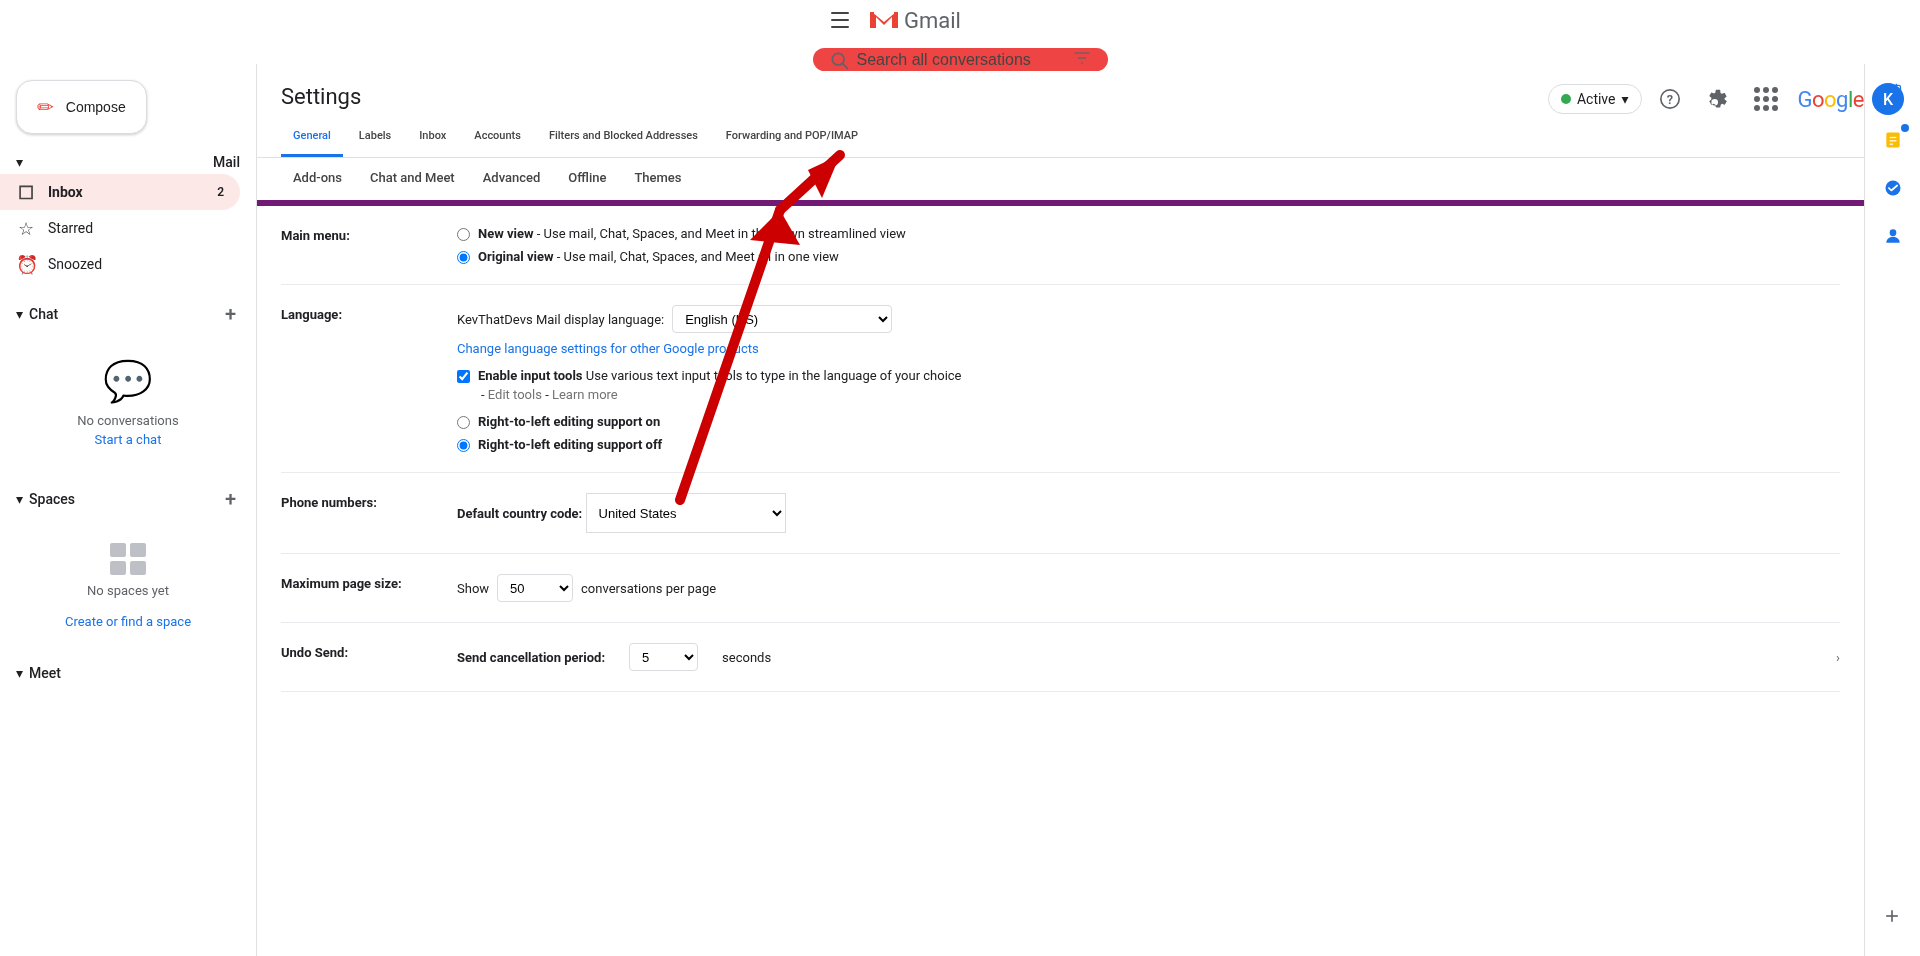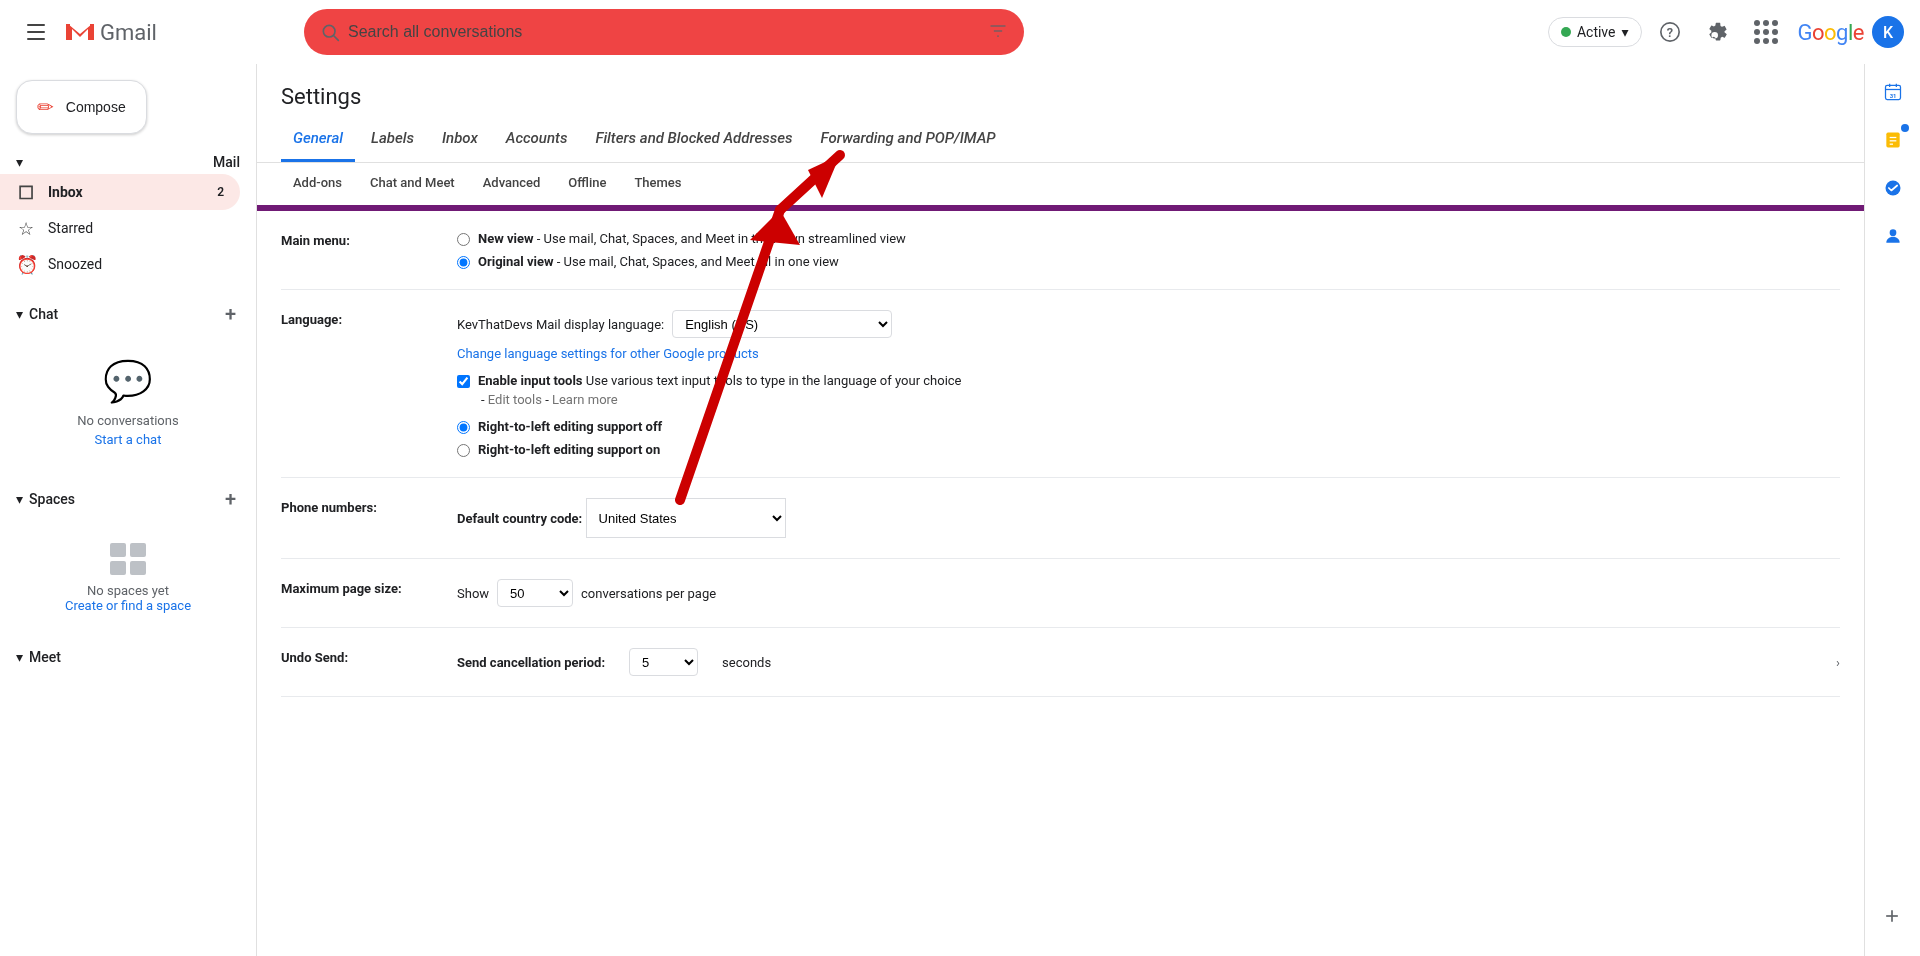--- a/index.html
+++ b/index.html
@@ -5,21 +5,21 @@
     * { box-sizing: border-box; margin: 0; padding: 0; }
     body { font-family: 'Google Sans', Roboto, Arial, sans-serif; font-size: 14px; background: #fff; color: #202124; overflow: hidden; }
 
     
     .app-container { display: flex; height: 956px; width: 1920px; overflow: hidden; }
 
     
     .topbar {
       position: fixed; top: 0; left: 0; right: 0; height: 64px;
       display: flex; align-items: center; padding: 0 16px;
-      background: #fff; z-index: 100; gap: 8px;
+      background: #fff; z-index: 100; gap: 8px; flex-direction: column;
     }
     .topbar-left { display: flex; align-items: center; gap: 8px; min-width: 280px; }
     .hamburger-icon { width: 40px; height: 40px; display: flex; align-items: center; justify-content: center; border-radius: 50%; cursor: pointer; }
     .hamburger-icon span { display: flex; flex-direction: column; gap: 5px; }
     .hamburger-icon span i { display: block; width: 18px; height: 2px; background: #444; border-radius: 1px; }
     .gmail-logo { display: flex; align-items: center; gap: 4px; }
     .gmail-title { font-size: 22px; color: #5f6368; font-weight: 400; }
 
     
     .search-container {
@@ -115,21 +115,21 @@
       display: flex; flex-direction: column; align-items: center;
       padding: 20px 0;
     }
     .spaces-grid-icon {
       display: grid; grid-template-columns: 1fr 1fr; gap: 4px;
       margin-bottom: 8px;
     }
     .spaces-grid-icon span {
       width: 16px; height: 14px; background: #bdc1c6; border-radius: 2px; display: block;
     }
-    .spaces-empty-text { font-size: 13px; color: #5f6368; margin-bottom: 0; }
+    .spaces-empty-text { font-size: 13px; color: #5f6368; margin-bottom: 16px; }
     .spaces-link { font-size: 13px; color: #1a73e8; cursor: pointer; }
 
     .meet-section { padding: 4px 16px; }
     .meet-header {
       display: flex; align-items: center; justify-content: space-between;
       font-size: 14px; font-weight: 500; color: #202124;
       cursor: pointer; padding: 8px 0;
     }
 
     
@@ -139,25 +139,24 @@
     }
 
     .settings-header { padding: 20px 24px 8px; font-size: 22px; font-weight: 400; color: #202124; }
 
     
     .settings-tabs {
       display: flex; padding: 0 24px;
       border-bottom: 1px solid #e0e0e0; gap: 0;
     }
     .tab {
-      padding: 12px 12px; font-size: 15px; cursor: pointer;
+      padding: 12px 12px; font-size: 11px; cursor: pointer;
       color: #444; white-space: nowrap; margin-right: 4px;
       border-bottom: 3px solid transparent;
       font-weight: 500;
-      font-style: italic;
     }
     .tab.active { color: #1a73e8; border-bottom: 3px solid #1a73e8; }
 
     .settings-tabs2 {
       display: flex; padding: 0 24px;
       border-bottom: 6px solid #701a75; gap: 0;
     }
     .tab2 {
       padding: 12px 12px; font-size: 13px; cursor: pointer;
       color: #444; white-space: nowrap; margin-right: 4px;
@@ -443,26 +442,26 @@
               <span class="cb-label">Enable input tools</span>
               <span class="cb-desc"> Use various text input tools to type in the language of your choice</span>
             </label>
           </div>
           <div class="cb-sub">
             - <a class="edit-link">Edit tools</a>
             - <a class="edit-link">Learn more</a>
           </div>
           <div class="radio-group" style="margin-top:12px;">
             <div class="radio-item">
+              <input type="radio" name="rtl" id="rtl-on" style="">
+              <label for="rtl-on"><span class="radio-label-bold">Right-to-left editing support on</span></label>
+            </div>
+            <div class="radio-item">
               <input type="radio" name="rtl" id="rtl-off" checked="" style="">
               <label for="rtl-off"><span class="radio-label-bold">Right-to-left editing support off</span></label>
-            </div>
-            <div class="radio-item">
-              <input type="radio" name="rtl" id="rtl-on" style="">
-              <label for="rtl-on"><span class="radio-label-bold">Right-to-left editing support on</span></label>
             </div>
           </div>
         </div>
       </div>
 
       <div class="settings-row">
         <div class="settings-label">Phone numbers:</div>
         <div class="settings-value">
           <span style="font-weight:700;">Default country code: </span>
           <select class="phone-select">

